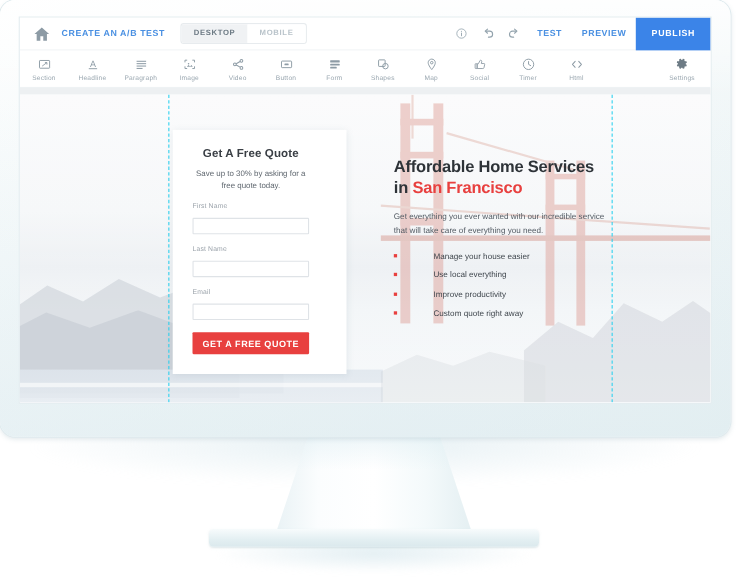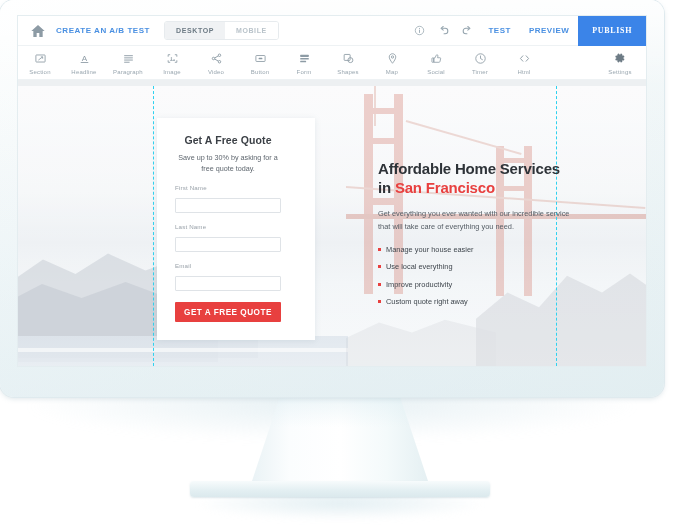--- a/index.html
+++ b/index.html
@@ -58,21 +58,21 @@
   .topbar{position:absolute;left:0;top:0;width:628px;height:30px;background:#ffffff;border-bottom:1px solid #eef2f4;box-sizing:border-box;display:flex;align-items:center;}
   .home-icon{margin-left:12px;width:16px;height:16px;display:block;}
   .ab-link{margin-left:10px;font-size:8px;letter-spacing:.55px;color:#4a90e2;font-weight:600;cursor:pointer;}
   .seg{margin-left:14px;display:flex;border:1px solid #e7ebee;border-radius:3px;overflow:hidden;height:17px;}
   .seg-btn{font-size:7px;letter-spacing:.6px;font-weight:600;padding:0 11px;display:flex;align-items:center;cursor:pointer;}
   .seg-btn.active{background:#f0f2f4;color:#6c7a84;}
   .seg-btn.inactive{background:#ffffff;color:#b9c3ca;}
   .topbar-right{margin-left:auto;display:flex;align-items:center;height:30px;}
   .tb-icon{width:24px;display:flex;align-items:center;justify-content:center;cursor:pointer;color:#93a3ad;}
   .tb-text{font-size:8px;letter-spacing:.5px;font-weight:600;color:#4a90e2;padding:0 9px;cursor:pointer;}
-  .publish-btn{background:#3b84e8;color:#fff;font-size:8px;letter-spacing:.65px;font-weight:600;height:30px;display:flex;align-items:center;padding:0 14px;cursor:pointer;font-family:Liberation Serif, serif;}
+  .publish-btn{background:#3b84e8;color:#fff;font-size:8px;letter-spacing:.65px;font-weight:600;height:30px;display:flex;align-items:center;padding:0 14px;cursor:pointer;}
 
   
   .toolbar{position:absolute;left:0;top:30px;width:628px;height:34px;background:#ffffff;border-bottom:1px solid #eef2f4;box-sizing:border-box;display:flex;align-items:center;}
   .tool{width:44px;display:flex;flex-direction:column;align-items:center;justify-content:center;cursor:pointer;color:#8d9ba5;}
   .tool .gl{height:15px;display:flex;align-items:center;justify-content:center;}
   .tool .tl{font-size:6px;margin-top:3px;color:#9aa7b0;letter-spacing:.2px;}
   .tool.settings{margin-left:auto;margin-right:4px;}
   .strip{position:absolute;left:0;top:64px;width:628px;height:6px;background:#edf0f2;}
 
   
@@ -104,26 +104,26 @@
   
   .quote-card{position:absolute;left:139px;top:32px;width:158px;background:#ffffff;box-shadow:0 1px 6px rgba(120,140,155,.16);padding:16px 34px 18px 18px;box-sizing:border-box;}
   .qc-title{font-size:10.5px;font-weight:700;color:#3a3f45;text-align:center;letter-spacing:.1px;}
   .qc-sub{font-size:7.2px;color:#5e666e;text-align:center;line-height:1.55;margin-top:6px;}
   .fld{margin-top:10px;}
   .fld-lbl{font-size:6.2px;color:#9aa2aa;margin-bottom:3px;letter-spacing:.15px;}
   .fld-in{width:100%;height:15px;border:1px solid #dfe3e7;background:#fff;box-sizing:border-box;border-radius:1px;outline:none;font-size:7px;padding:0 4px;color:#444;font-family:"Liberation Sans",sans-serif;}
   .cta{margin-top:11px;width:100%;height:20px;background:#e8403f;color:#fff;border:none;font-size:8.2px;font-weight:700;letter-spacing:.5px;cursor:pointer;font-family:"Liberation Sans",sans-serif;border-radius:1px;}
 
   
-  .copy{position:absolute;left:340px;top:73px;width:205px;margin-left:20px;}
+  .copy{position:absolute;left:340px;top:56px;width:205px;}
   .h1{font-size:15px;font-weight:700;color:#2e3338;line-height:1.28;letter-spacing:-.2px;}
   .h1 .accent{color:#e8403f;}
   .lead{margin-top:11px;font-size:7.4px;color:#545c64;line-height:1.65;}
   .blist{margin-top:12px;}
-  .bitem{display:flex;align-items:center;margin-bottom:8.5px;}
+  .bitem{display:flex;align-items:center;margin-bottom:8.5px;gap:28px;}
   .bdot{width:3px;height:3px;background:#e8403f;margin-right:5px;flex:0 0 auto;}
   .btxt{font-size:7.4px;color:#3f464d;}
 </style>
 </head>
 <body>
 
 <div id="monitor-mockup">
 
   <div class="bezel-shadow"></div>
   <div class="stand-shadow"></div>

